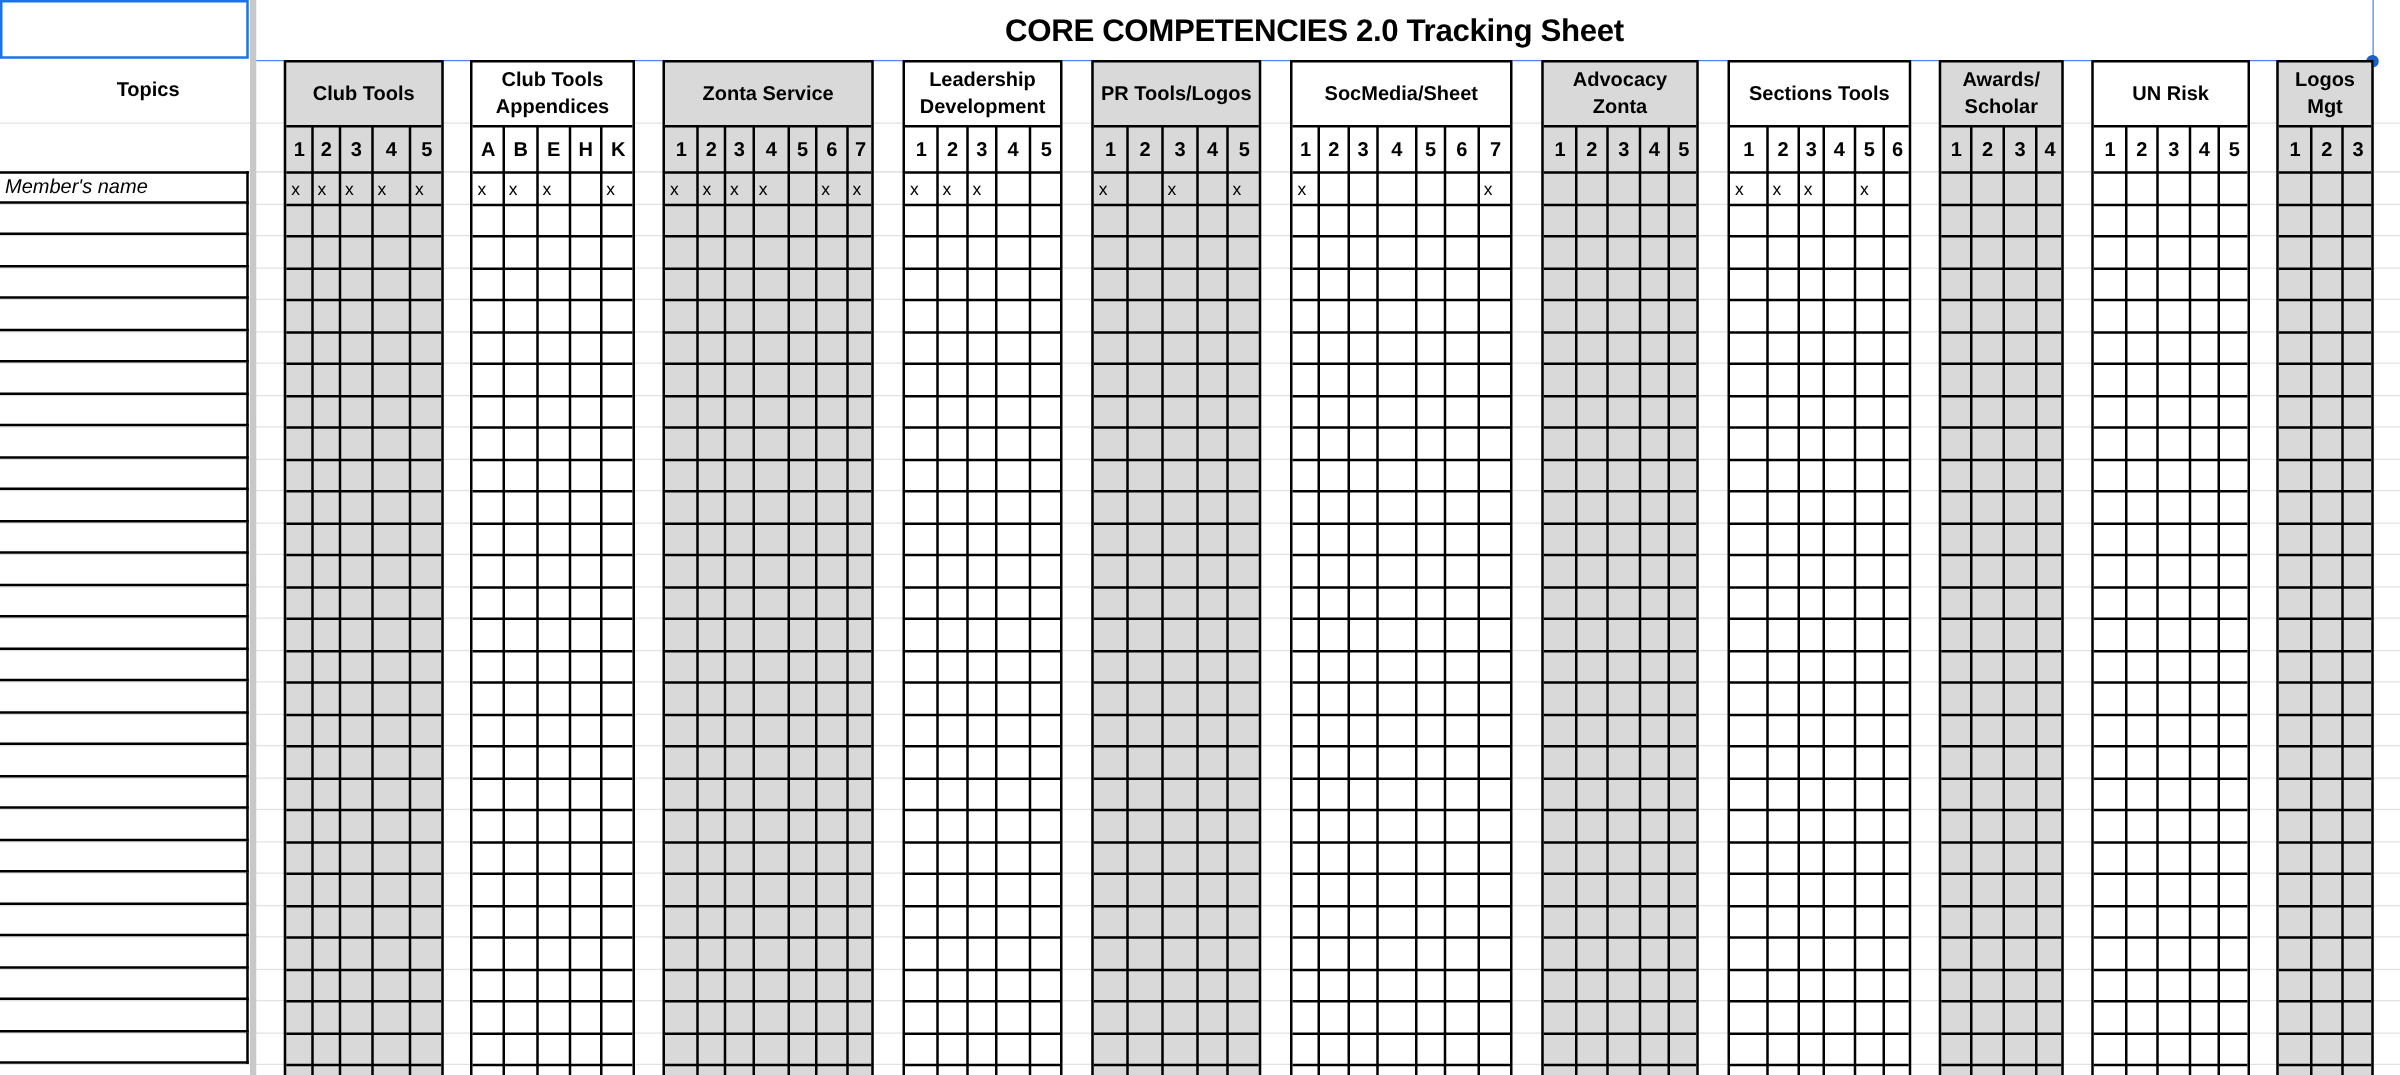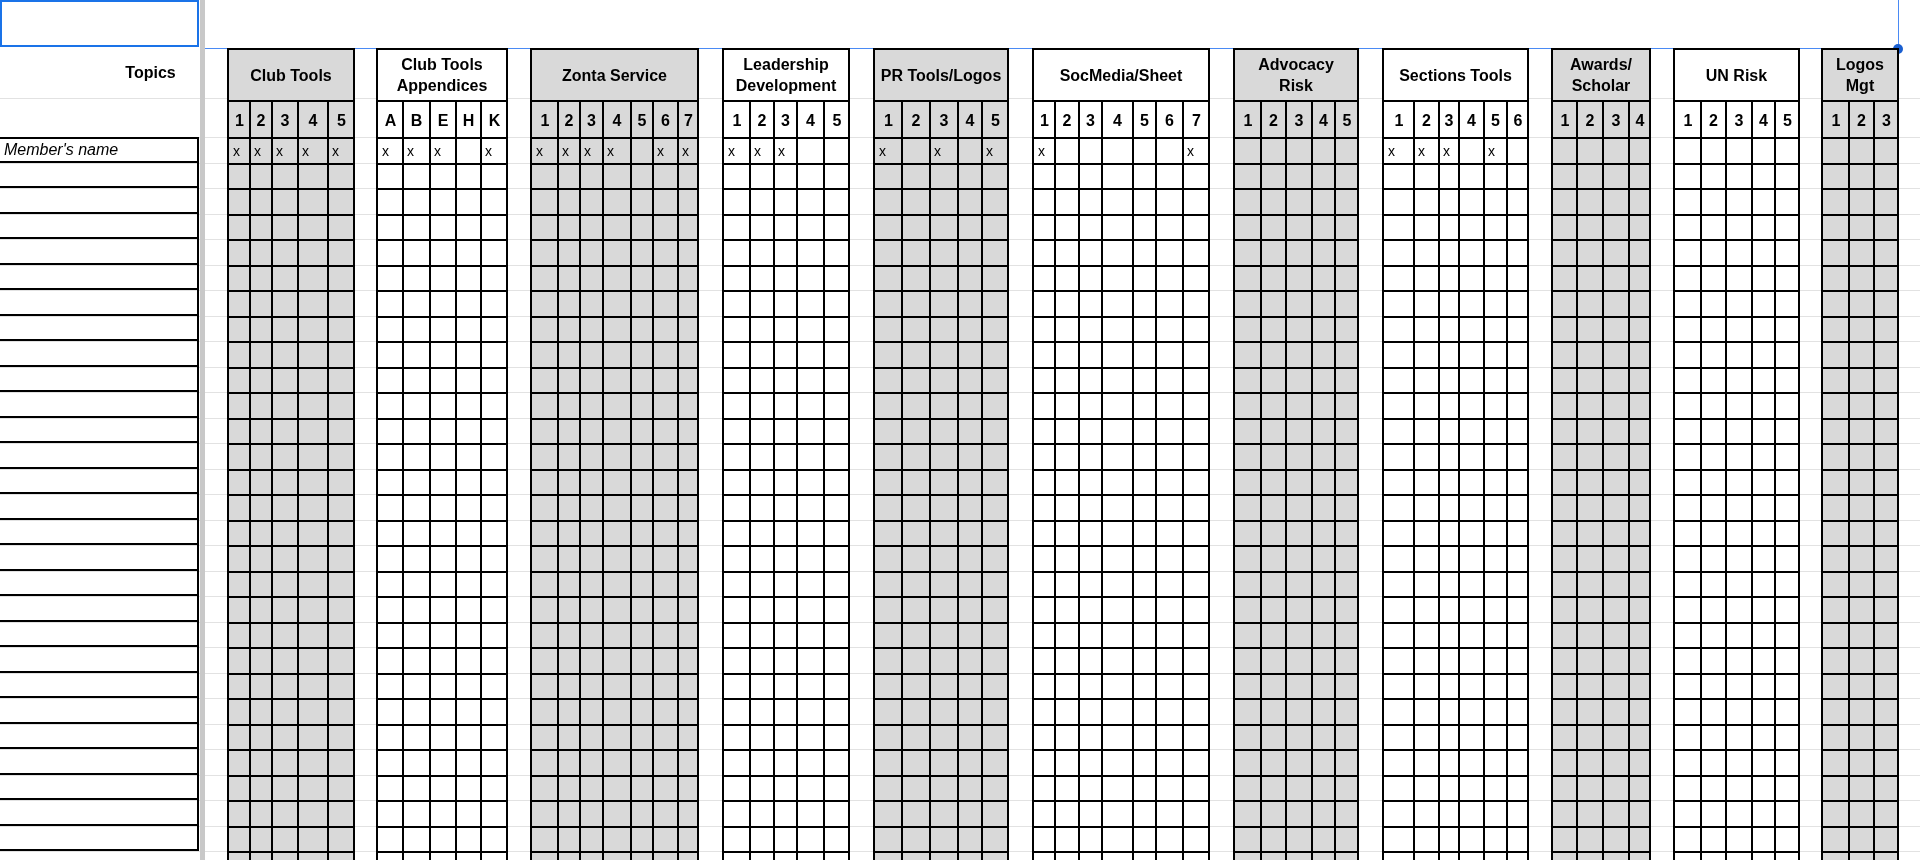--- a/index.html
+++ b/index.html
@@ -8,21 +8,21 @@
   #sheet { position:absolute; left:0; top:0; width:1920px; height:860px; overflow:hidden; }
   .gridline-h { position:absolute; left:0; width:1920px; height:1px; background:#e2e2e2; }
   .frozen-divider { position:absolute; left:200px; top:0; width:5px; height:860px; background:#c8c8c8; }
   .title { position:absolute; left:205px; width:1693px; top:6px; height:38px; text-align:center;
            font-weight:bold; font-size:25px; line-height:38px; letter-spacing:-0.3px; }
   .selected-cell { position:absolute; left:0; top:0; width:199px; height:47px;
                    border:2px solid #1a73e8; box-sizing:border-box; background:#fff; }
   .range-top { position:absolute; left:205px; top:48px; width:1693px; height:1px; background:#4a8af4; }
   .range-right { position:absolute; left:1898px; top:0; width:1px; height:49px; background:#4a8af4; }
   .range-handle { position:absolute; left:1893px; top:44px; width:10px; height:10px; border-radius:50%; background:#1a5fd0; }
-  .left-label { position:absolute; left:0; width:237px; text-align:center; font-weight:bold; font-size:16px;padding-left:32px; }
+  .left-label { position:absolute; left:0; width:237px; text-align:center; font-weight:bold; font-size:16px; }
   .name-cell { position:absolute; left:0; width:199px; box-sizing:border-box;
                border-right:2px solid #000; border-bottom:2px solid #000; }
   .name-cell.first { border-top:2px solid #000; font-style:italic; font-size:16px; padding-left:4px; line-height:22px; }
   .group { position:absolute; top:48px; box-sizing:border-box; border:2px solid #000; }
   .group.shaded { background:#d9d9d9; }
   .group.plain { background:#ffffff; }
   .group-title { position:absolute; left:0; right:0; top:0; height:50px; border-bottom:2px solid #000;
                  display:flex; align-items:center; justify-content:center; text-align:center;
                  font-weight:bold; font-size:16px; line-height:21px; white-space:pre-line; }
   .vline { position:absolute; top:50px; width:2px; background:#000; }
@@ -61,20 +61,21 @@
     <div class="gridline-h" style="top: 265px;"></div>
     <div class="gridline-h" style="top: 239px;"></div>
     <div class="gridline-h" style="top: 214px;"></div>
     <div class="gridline-h" style="top: 188px;"></div>
     <div class="gridline-h" style="top: 163px;"></div>
     <div class="gridline-h" style="top: 137px;"></div>
     <div class="gridline-h" style="top: 137px;"></div>
     <div class="gridline-h" style="top: 98px;"></div>
   <div class="frozen-divider"></div>
   <div class="selected-cell"></div>
+  <div class="title">CORE COMPETENCIES 2.0 Tracking Sheet</div>
   <div class="range-top"></div>
   <div class="range-right"></div>
   <div class="range-handle"></div>
 
   <div class="left-label" style="top:48px;height:50px;line-height:50px;">Topics</div>
   <div id="name-col">
       <div class="name-cell first" style="top: 137px; height: 26px;">Member's name</div>
       <div class="name-cell" style="top: 163px; height: 25px;"></div>
       <div class="name-cell" style="top: 188px; height: 26px;"></div>
       <div class="name-cell" style="top: 214px; height: 25px;"></div>
@@ -389,21 +390,21 @@
         <div class="mark" style="left: 68px; width: 31px; top: 89px;"></div>
         <div class="sec-label" style="left: 99px; width: 23px;">5</div>
         <div class="mark" style="left: 99px; width: 23px; top: 89px;"></div>
         <div class="sec-label" style="left: 122px; width: 27px;">6</div>
         <div class="mark" style="left: 122px; width: 27px; top: 89px;"></div>
         <div class="sec-label" style="left: 149px; width: 27px;">7</div>
         <div class="mark" style="left: 149px; width: 27px; top: 89px;">x</div>
       </div>
       <div class="group shaded" style="left: 1233px; width: 126px; height: 822px;">
         <div class="group-title">Advocacy
-Risk</div>
+Zonta</div>
         <div class="vline" style="left: 25px; height: 772px;"></div>
         <div class="vline" style="left: 50px; height: 772px;"></div>
         <div class="vline" style="left: 76px; height: 772px;"></div>
         <div class="vline" style="left: 99px; height: 772px;"></div>
         <div class="hline" style="top: 87px;"></div>
         <div class="hline" style="top: 113px;"></div>
         <div class="hline" style="top: 138px;"></div>
         <div class="hline" style="top: 164px;"></div>
         <div class="hline" style="top: 189px;"></div>
         <div class="hline" style="top: 215px;"></div>

